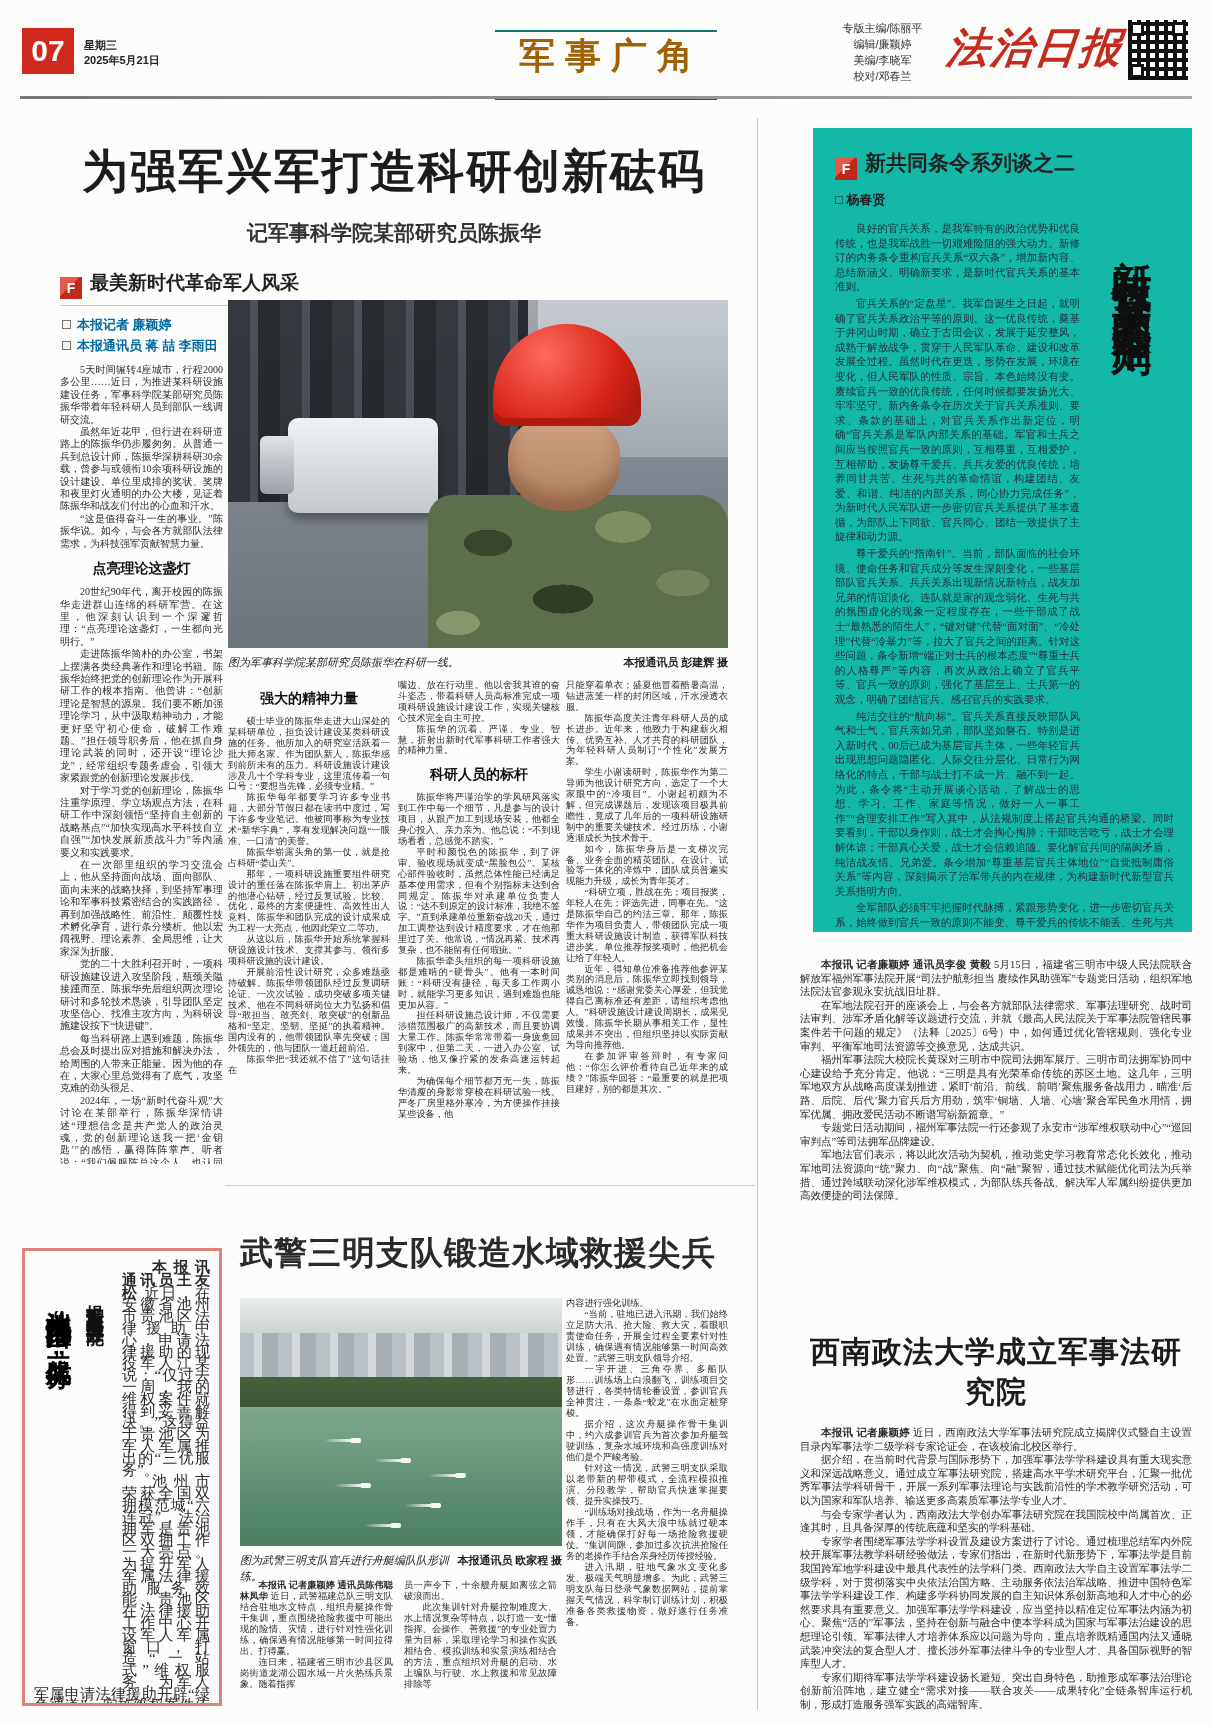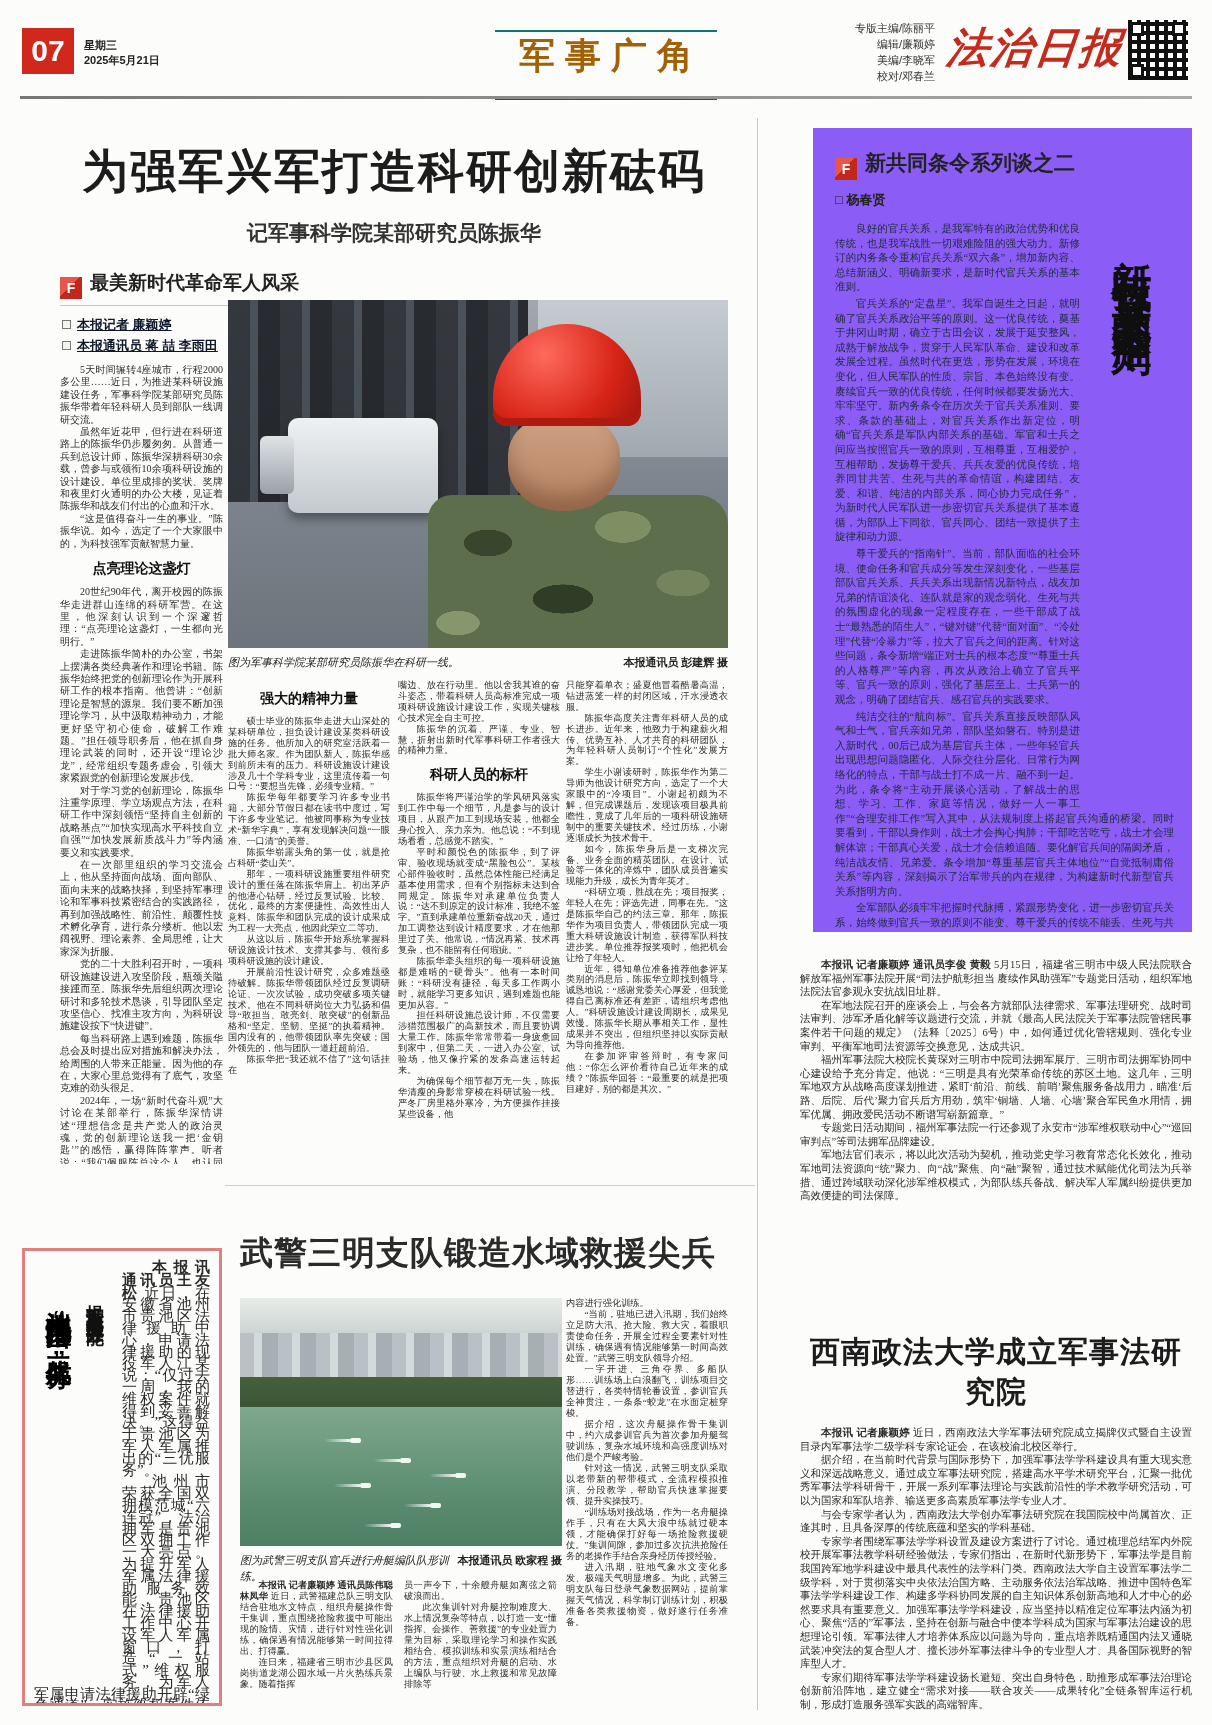--- a/index.html
+++ b/index.html
@@ -9,21 +9,21 @@
           font-family:"Liberation Serif","DejaVu Serif",serif; color:#2b2b2b; }
 
   
   .pagenum { position:absolute; left:22px; top:28px; width:52px; height:46px;
              background:#d0281c; color:#fff; font:bold 30px/46px "Liberation Sans",sans-serif;
              text-align:center; }
   .dateblock { position:absolute; left:84px; top:38px; font:bold 11px/15px "Liberation Sans",sans-serif; color:#222; }
   .section-title { position:absolute; left:50%; top:30px; transform:translateX(-50%);
              color:#a16207; font:bold 36px/44px "Liberation Sans",sans-serif; letter-spacing:10px;
              border-top:2px solid #0f766e; border-bottom:2px solid #e60012; padding:2px 14px 20px 24px; }
-  .credits { position:absolute; left:830px; top:20px; width:105px; text-align:right;
+  .credits { position:absolute; left:830px; top:20px; width:105px; text-align:center;
              font:11px/16px "Liberation Sans",sans-serif; color:#333; }
   .masthead { position:absolute; left:945px; top:18px; width:180px; text-align:center;
              color:#c42b1f; font:bold italic 42px/60px "Liberation Serif",serif; letter-spacing:2px;
              transform:skewX(-6deg); }
   .qr { position:absolute; left:1128px; top:20px; width:60px; height:60px; background:#fff;
         background-image:
           repeating-linear-gradient(0deg,#111 0 4px,transparent 4px 9px),
           repeating-linear-gradient(90deg,#111 0 4px,#fff 4px 9px); }
   .qr i { position:absolute; width:14px; height:14px; border:3px solid #111; background:#fff; }
   .qr i:nth-child(1){left:2px;top:2px}.qr i:nth-child(2){right:2px;top:2px}.qr i:nth-child(3){left:2px;bottom:2px}
@@ -46,21 +46,21 @@
   .sq { display:inline-block; width:9px; height:9px; border:1px solid #777; margin-right:6px; background:#f3f3f0; }
 
   
   #lead { position:absolute; left:60px; top:118px; width:668px; height:1062px; }
   #lead .hl { position:absolute; left:0; top:26px; width:100%; text-align:center;
               font:bold 46px/54px "Liberation Sans",sans-serif; color:#1c1c1c; letter-spacing:2px; }
   #lead .sub { position:absolute; left:0; top:100px; width:100%; text-align:center;
               font:bold 21px/30px "Liberation Sans",sans-serif; color:#333; }
   #lead .kicker { position:absolute; left:0; top:152px; width:372px; padding-bottom:6px;
               border-bottom:1px solid #c6c6c6; font:bold 19px/26px "Liberation Sans",sans-serif; color:#222; }
-  #lead .bylines { position:absolute; left:2px; top:196px; font:bold 13px/21px "Liberation Sans",sans-serif; color:#0f172a;text-decoration:underline; }
+  #lead .bylines { position:absolute; left:2px; top:196px; font:bold 13px/21px "Liberation Sans",sans-serif; color:#0369a1; }
   .colL { position:absolute; left:0; top:246px; width:163px; height:800px; overflow:hidden;
           font-size:10px; line-height:12.4px; }
   .photo1 { position:absolute; left:168px; top:182px; width:500px; height:348px; overflow:hidden;
             background:linear-gradient(180deg,#9aa2ab,#7d848d 55%,#6d747c); }
   #lead .cap { position:absolute; left:168px; top:536px; width:500px; }
   .colM { position:absolute; top:562px; width:162px; height:484px; overflow:hidden;
           font-size:9.2px; line-height:10.9px; }
   #colm1 { left:168px; } #colm2 { left:338px; } #colm3 { left:506px; }
 
   
@@ -82,21 +82,21 @@
       background:#5d6e4c;
       background-image:radial-gradient(ellipse 40px 22px at 20% 30%,#37462c 60%,transparent 61%),
         radial-gradient(ellipse 46px 26px at 65% 20%,#7e8f64 60%,transparent 61%),
         radial-gradient(ellipse 50px 24px at 45% 65%,#303d26 60%,transparent 61%),
         radial-gradient(ellipse 44px 22px at 85% 55%,#74855e 60%,transparent 61%),
         radial-gradient(ellipse 36px 20px at 10% 80%,#86966d 60%,transparent 61%);
       border-radius:24px 30px 0 0; }
 
   
   #essay { position:absolute; left:813px; top:128px; width:379px; height:804px;
-           background:#8b5cf6; padding:20px 18px 14px 22px; overflow:hidden; }
+           background:#14b8a6; padding:20px 18px 14px 22px; overflow:hidden; }
   #essay .kicker { font:bold 21px/30px "Liberation Sans",sans-serif; color:#222; margin-bottom:10px; }
   #essay .author { font:bold 13px/20px "Liberation Sans",sans-serif; color:#222; margin-bottom:12px; }
   #essay .vtitle { float:right; width:84px; height:566px; margin:6px 0 8px 10px;
       writing-mode:vertical-rl; text-orientation:upright;
       font:bold 40px/84px "Liberation Sans",sans-serif; letter-spacing:7px; color:#0f0f0f;
       display:flex; align-items:center; }
   #essay .body-p { font-size:10.5px; line-height:14.6px; margin-bottom:2px; color:#1e2c38; }
 
   
   #fujian { position:absolute; left:800px; top:958px; width:392px; height:330px; overflow:hidden; }
@@ -174,21 +174,21 @@
     </div>
     <div class="bylines">
       <div><span class="sq"></span><span>本报记者 廉颖婷</span></div>
       <div><span class="sq"></span><span>本报通讯员 蒋 喆 李雨田</span></div>
     </div>
 
     <div class="colL">
       <div>
           <p class="body-p">5天时间辗转4座城市，行程2000多公里……近日，为推进某科研设施建设任务，军事科学院某部研究员陈振华带着年轻科研人员到部队一线调研交流。</p>
           <p class="body-p">虽然年近花甲，但行进在科研道路上的陈振华仍步履匆匆。从普通一兵到总设计师，陈振华深耕科研30余载，曾参与或领衔10余项科研设施的设计建设。单位里成排的奖状、奖牌和夜里灯火通明的办公大楼，见证着陈振华和战友们付出的心血和汗水。</p>
-          <p class="body-p">“这是值得奋斗一生的事业。”陈振华说。如今，选定了一个大家眼中的，为科技强军贡献智慧力量。</p>
+          <p class="body-p">“这是值得奋斗一生的事业。”陈振华说。如今，与会各方就部队法律需求，为科技强军贡献智慧力量。</p>
         </div>
       <h3 class="col-sub">点亮理论这盏灯</h3>
       <div>
           <p class="body-p">20世纪90年代，离开校园的陈振华走进群山连绵的科研军营。在这里，他深刻认识到一个深邃哲理：“点亮理论这盏灯，一生都向光明行。”</p>
           <p class="body-p">走进陈振华简朴的办公室，书架上摆满各类经典著作和理论书籍。陈振华始终把党的创新理论作为开展科研工作的根本指南。他曾讲：“创新理论是智慧的源泉。我们要不断加强理论学习，从中汲取精神动力，才能更好坚守初心使命，破解工作难题。”担任领导职务后，他在抓自身理论武装的同时，还开设“理论沙龙”，经常组织专题务虚会，引领大家紧跟党的创新理论发展步伐。</p>
           <p class="body-p">对于学习党的创新理论，陈振华注重学原理、学立场观点方法，在科研工作中深刻领悟“坚持自主创新的战略基点”“加快实现高水平科技自立自强”“加快发展新质战斗力”等内涵要义和实践要求。</p>
           <p class="body-p">在一次部里组织的学习交流会上，他从坚持面向战场、面向部队、面向未来的战略抉择，到坚持军事理论和军事科技紧密结合的实践路径，再到加强战略性、前沿性、颠覆性技术孵化孕育，进行条分缕析。他以宏阔视野、理论素养、全局思维，让大家深为折服。</p>
           <p class="body-p">党的二十大胜利召开时，一项科研设施建设进入攻坚阶段，瓶颈关隘接踵而至。陈振华先后组织两次理论研讨和多轮技术恳谈，引导团队坚定攻坚信心、找准主攻方向，为科研设施建设按下“快进键”。</p>
           <p class="body-p">每当科研路上遇到难题，陈振华总会及时提出应对措施和解决办法，给周围的人带来正能量。因为他的存在，大家心里总觉得有了底气，攻坚克难的劲头很足。</p>
           <p class="body-p">2024年，一场“新时代奋斗观”大讨论在某部举行，陈振华深情讲述“理想信念是共产党人的政治灵魂，党的创新理论送我一把‘金钥匙’”的感悟，赢得阵阵掌声。听者说：“我们佩服陈总这个人，也认同他讲的这个理儿。”</p>

